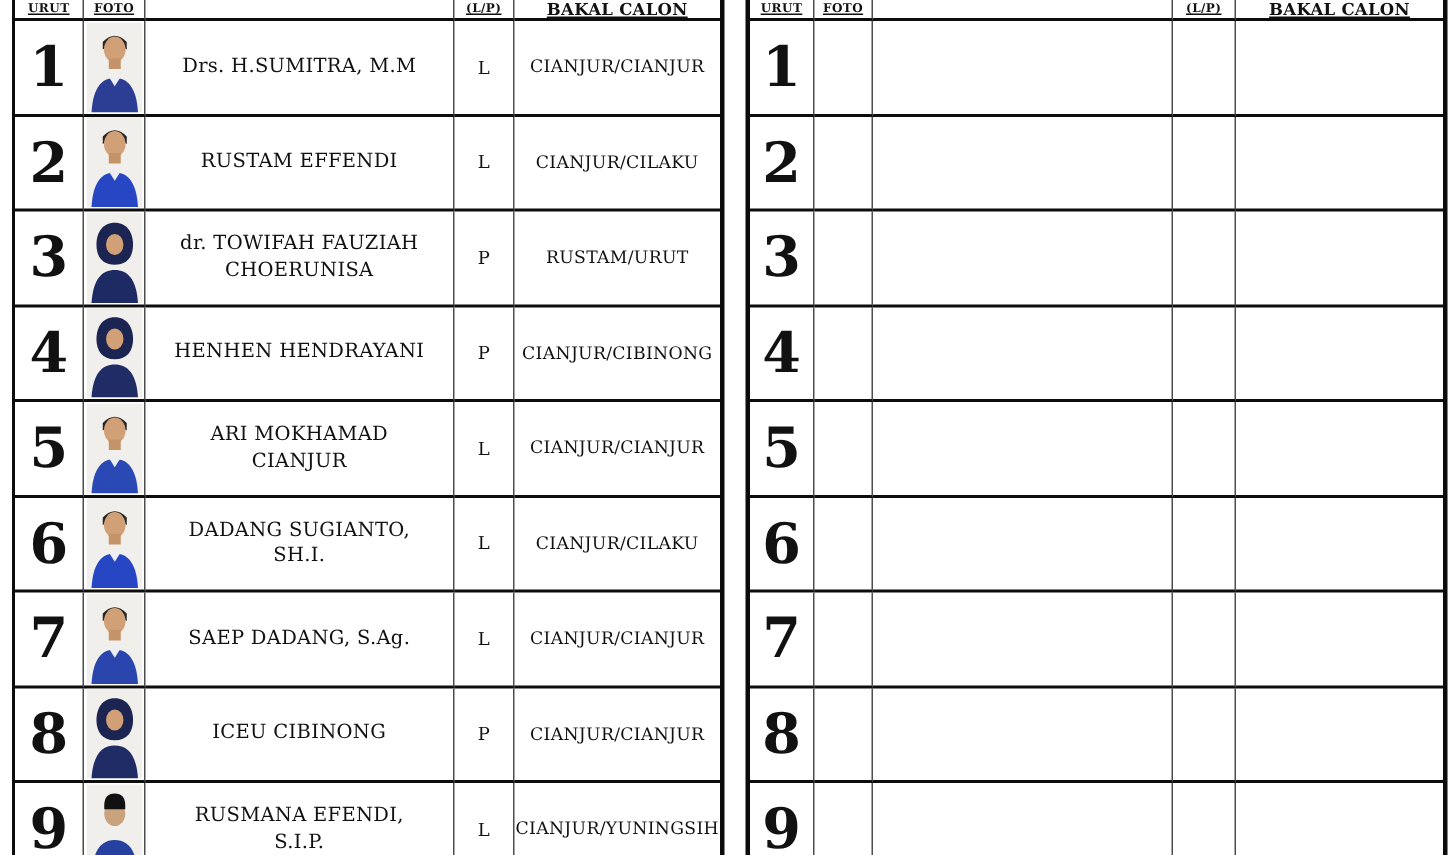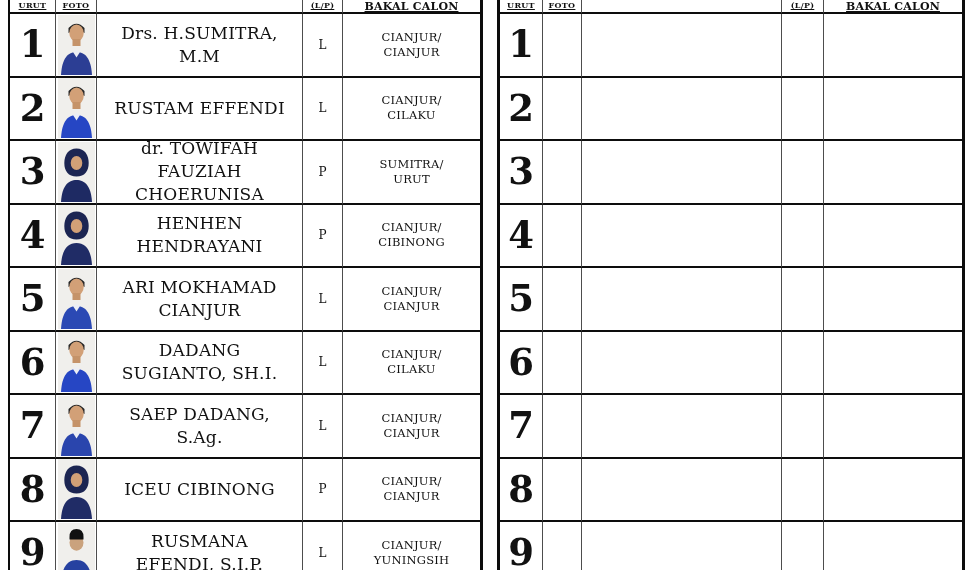--- a/index.html
+++ b/index.html
@@ -33,23 +33,23 @@
   .c.e{border-right:none;}
   .h{
     align-items:flex-start;padding-top:1px;line-height:1.1;
     font-weight:bold;font-size:8px;letter-spacing:0.3px;text-decoration:underline;
   }
   .h.big{font-size:11px;letter-spacing:0.2px;}
   .num{
     font-size:37px;font-weight:bold;line-height:1;
     font-family:"DejaVu Serif","Liberation Serif",serif;
   }
-  .name{font-size:17px;letter-spacing:0.2px;padding:15px 17px;line-height:1.35;}
+  .name{font-size:13px;letter-spacing:0.2px;padding:15px 17px;line-height:1.35;}
   .gen{font-size:12px;}
-  .bp{font-size:11.5px;line-height:1.3;letter-spacing:0.2px;flex-direction:column;}
+  .bp{font-size:11.5px;line-height:1.3;letter-spacing:0.2px;flex-direction:row;}
   .ph{display:block;width:37px;height:60px;color:#2a46b0;}
   .ph svg{display:block;}
   .p1{color:#2c3e94;} .p2{color:#2646c4;} .p3{color:#1e2a63;}
   .p4{color:#202c66;} .p5{color:#2b49b4;} .p6{color:#2646c4;}
   .p7{color:#2a45ad;} .p8{color:#202c66;} .p9{color:#2641a0;}
   .defs{position:absolute;width:0;height:0;overflow:hidden;}
 </style>
 </head>
 <body>
 
@@ -132,21 +132,21 @@
     <div class="c">
         <span class="ph p3">
           <svg width="37" height="60">
             <use href="#portrait-hijab" xlink:href="#portrait-hijab"></use>
           </svg>
         </span>
       </div>
     <div class="c name">dr. TOWIFAH FAUZIAH CHOERUNISA</div>
     <div class="c gen">P</div>
     <div class="c bp e">
-      <div>SUMITRA/</div>
+      <div>RUSTAM/</div>
       <div>URUT</div>
     </div>
   </div>
 
   <div class="row">
     <div class="c">
         <span class="num">4</span>
       </div>
     <div class="c">
         <span class="ph p4">

